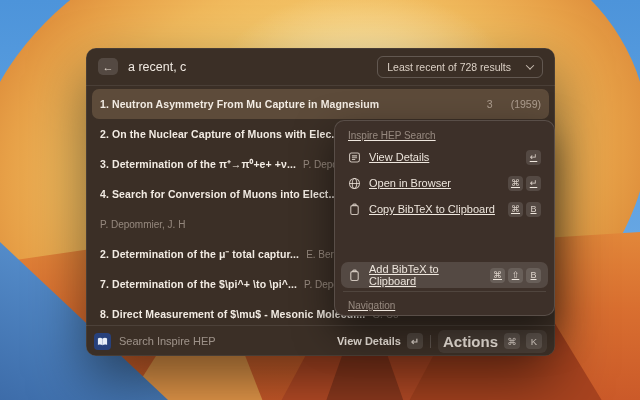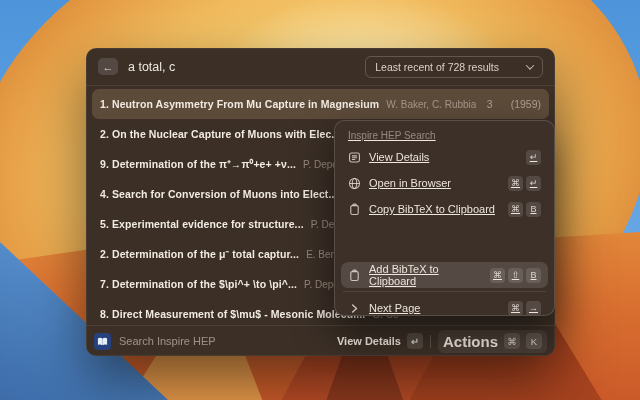--- a/index.html
+++ b/index.html
@@ -33,21 +33,21 @@
   .window{position:absolute;left:86px;top:48px;width:469px;height:308px;border-radius:10px;
     background:#3b2f26;
     box-shadow:0 24px 55px rgba(0,0,0,.5),inset 0 0 0 0.5px rgba(255,255,255,.14);
     display:flex;flex-direction:column;color:#efe7de;}
   
   .topbar{height:37px;flex:0 0 37px;display:flex;align-items:center;gap:10px;padding:0 12px;
     border-bottom:1px solid rgba(255,255,255,.08);}
   .back-btn{width:20px;height:17px;border-radius:5px;background:rgba(255,255,255,.13);
     display:flex;align-items:center;justify-content:center;font-size:11px;color:#e3d8cd;cursor:default;}
   .query{font-size:12.5px;color:#f0e9e1;}
-  .dropdown{margin-left:auto;display:flex;align-items:center;gap:28px;
+  .dropdown{margin-left:auto;display:flex;align-items:center;gap:16px;
     border:1px solid rgba(255,255,255,.2);border-radius:6px;padding:4px 9px;
     font-size:10.5px;color:#dcd1c6;}
   .chev-down{width:5px;height:5px;border-right:1.4px solid #cbbfb4;border-bottom:1.4px solid #cbbfb4;
     transform:rotate(45deg) translate(-1px,-1px);}
   
   .list{flex:1;padding:3px 6px 0 6px;overflow:hidden;}
   .row{height:30px;display:flex;align-items:center;gap:7px;padding:0 8px;border-radius:7px;overflow:hidden;}
   .row.selected{background:#5d4b3a;}
   .row-title{font-size:10.5px;font-weight:bold;color:#f2ebe3;white-space:nowrap;flex-shrink:0;letter-spacing:.1px;}
   .row-sub{font-size:10px;color:rgba(236,222,210,.5);white-space:nowrap;overflow:hidden;flex:1;}
@@ -97,50 +97,48 @@
   <div class="wp-redB"></div>
   <div class="wp-bluewedge"></div>
 </div>
 
 <div class="window">
 
   <div class="topbar">
     <div class="back-btn">
       <span>←</span>
     </div>
-    <div class="query">a total, c</div>
+    <div class="query">a recent, c</div>
     <div class="dropdown">
       <span>Least recent of 728 results</span>
       <span class="chev-down"></span>
     </div>
   </div>
 
   <div class="list">
     <div class="row selected">
       <span class="row-title">1. Neutron Asymmetry From Mu Capture in Magnesium</span>
-      <span class="row-sub">W. Baker, C. Rubbia</span>
       <span class="row-meta">
         <span>3</span>
         <span>(1959)</span>
       </span>
     </div>
     <div class="row">
       <span class="row-title">2. On the Nuclear Capture of Muons with Elec...</span>
       <span class="row-sub">M. Convers</span>
     </div>
     <div class="row">
-      <span class="row-title">9. Determination of the π⁺→π⁰+e+ +ν...</span>
+      <span class="row-title">3. Determination of the π⁺→π⁰+e+ +ν...</span>
       <span class="row-sub">P. Depommier, J. H</span>
     </div>
     <div class="row">
       <span class="row-title">4. Search for Conversion of Muons into Elect...</span>
       <span class="row-sub">M. Conversi,</span>
     </div>
     <div class="row">
-      <span class="row-title">5. Experimental evidence for structure...</span>
       <span class="row-sub">P. Depommier, J. H</span>
     </div>
     <div class="row">
       <span class="row-title">2. Determination of the μ⁻ total captur...</span>
       <span class="row-sub">E. Bertolini, A. Citro</span>
     </div>
     <div class="row">
       <span class="row-title">7. Determination of the $\pi^+ \to \pi^...</span>
       <span class="row-sub">P. Depommier, J. H</span>
     </div>
@@ -232,20 +230,21 @@
       </span>
       <span>Add BibTeX to Clipboard</span>
       <span class="panel-keys">
         <span class="key">⌘</span>
         <span class="key">⇧</span>
         <span class="key">B</span>
       </span>
     </div>
 
     <div class="panel-divider"></div>
+    <div class="panel-header">Navigation</div>
 
     <div class="panel-item">
       <span class="p-icon">
         <svg width="13" height="13" viewBox="0 0 14 14" fill="none" stroke="currentColor" stroke-width="1.6" stroke-linecap="round" stroke-linejoin="round">
           <path d="M5 3.2 L9.2 7 L5 10.8"></path>
         </svg>
       </span>
       <span>Next Page</span>
       <span class="panel-keys">
         <span class="key">⌘</span>

